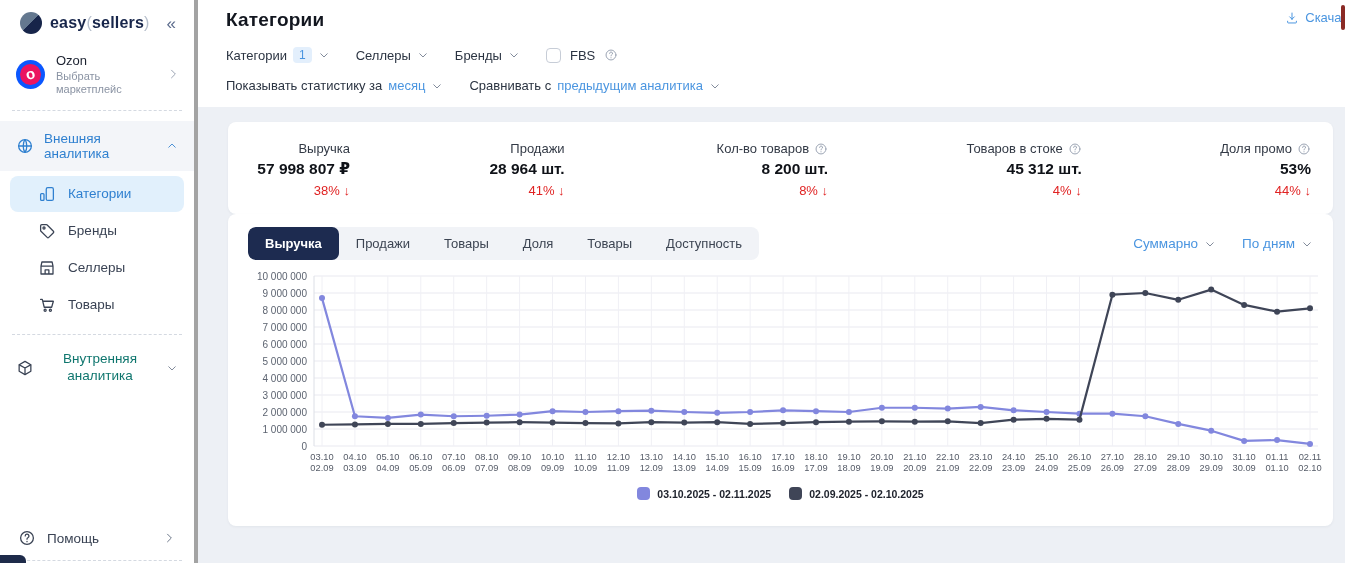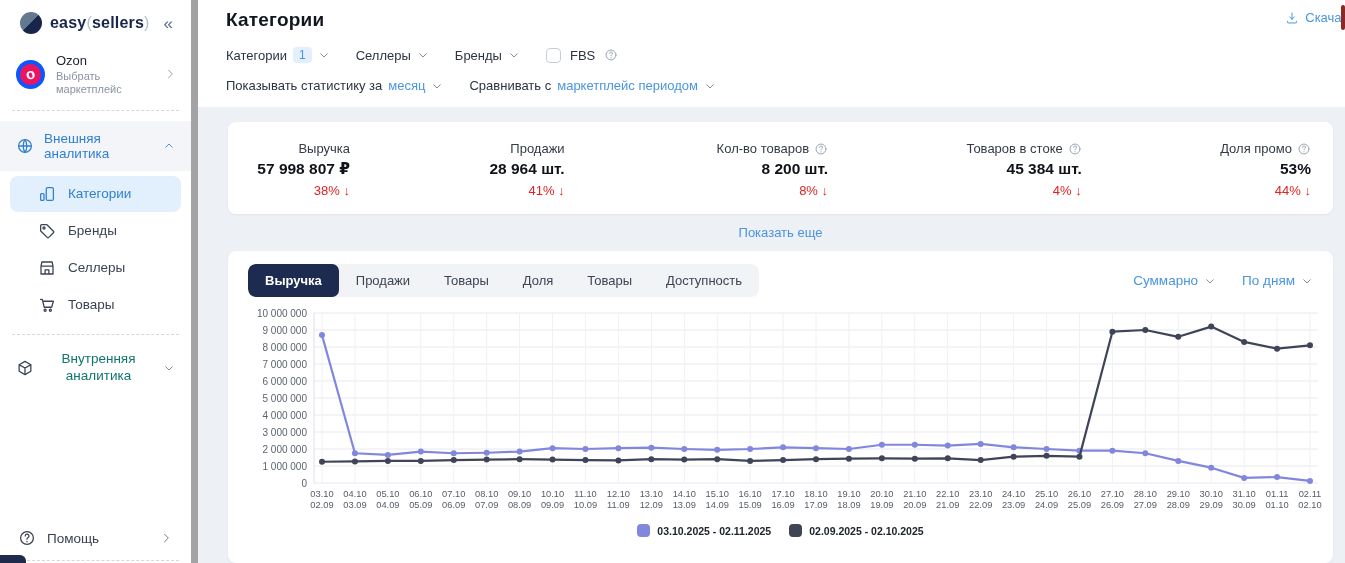--- a/index.html
+++ b/index.html
@@ -7,21 +7,21 @@
   body {
     font-family: "Liberation Sans", "DejaVu Sans", sans-serif;
     background:#ffffff; color:#1c2230; font-size:13px;
     position:relative;
   }
   .app { display:flex; width:100%; height:100%; }
 
   
   .sidebar {
     width:198px; min-width:198px; background:#fff;
-    border-right:7px solid #a3a3a3;
+    border-right:4px solid #a3a3a3;
     display:flex; flex-direction:column; position:relative;
   }
   .logo-row { display:flex; align-items:center; padding:12px 14px 10px 20px; }
   .logo-mark {
     width:22px; height:22px; border-radius:50%;
     background:linear-gradient(135deg,#64788f 0 50%,#17254a 50% 100%);
     margin-right:8px; flex:none;
   }
   .brand { font-size:16px; color:#17254a; white-space:nowrap; letter-spacing:.2px; }
   .brand b { font-weight:bold; }
@@ -294,21 +294,21 @@
           <span>Показывать статистику за</span>
           <span class="blue">месяц</span>
           <span class="chev icon i12">
               <svg viewBox="0 0 24 24">
                 <path d="M5.5 9.5 12 16l6.5-6.5"></path>
               </svg>
             </span>
         </span>
         <span class="filter">
           <span>Сравнивать с</span>
-          <span class="blue">маркетплейс периодом</span>
+          <span class="blue">предыдущим аналитика</span>
           <span class="chev icon i12">
               <svg viewBox="0 0 24 24">
                 <path d="M5.5 9.5 12 16l6.5-6.5"></path>
               </svg>
             </span>
         </span>
       </div>
     </header>
 
     <div class="content">
@@ -332,36 +332,33 @@
             </div><div class="metric-value">8 200 шт.</div><div class="metric-delta">8% ↓</div></div>
           <div class="metric"><div class="metric-label-row">
               <span>Товаров в стоке</span>
               <span class="icon i14">
                 <svg viewBox="0 0 24 24">
                   <circle cx="12" cy="12" r="8.5"></circle>
                   <path d="M9.6 9.3a2.5 2.5 0 1 1 3.6 2.3c-.8.4-1.2 1-1.2 1.9"></path>
                   <path d="M12 16.6v.3"></path>
                 </svg>
               </span>
-            </div><div class="metric-value">45 384 шт.</div><div class="metric-delta">4% ↓</div></div>
+            </div><div class="metric-value">45 312 шт.</div><div class="metric-delta">4% ↓</div></div>
           <div class="metric"><div class="metric-label-row">
               <span>Доля промо</span>
               <span class="icon i14">
                 <svg viewBox="0 0 24 24">
                   <circle cx="12" cy="12" r="8.5"></circle>
                   <path d="M9.6 9.3a2.5 2.5 0 1 1 3.6 2.3c-.8.4-1.2 1-1.2 1.9"></path>
                   <path d="M12 16.6v.3"></path>
                 </svg>
               </span>
             </div><div class="metric-value">53%</div><div class="metric-delta">44% ↓</div></div>
         </section>
 
-      <div class="show-more">
-        <span>Показать еще</span>
-      </div>
 
       <section class="card chart-card">
         <div class="chart-top">
           <div class="tabs" id="chart-tabs">
               <button class="tab active">Выручка</button>
               <button class="tab">Продажи</button>
               <button class="tab">Товары</button>
               <button class="tab">Доля</button>
               <button class="tab">Товары</button>
               <button class="tab">Доступность</button>

